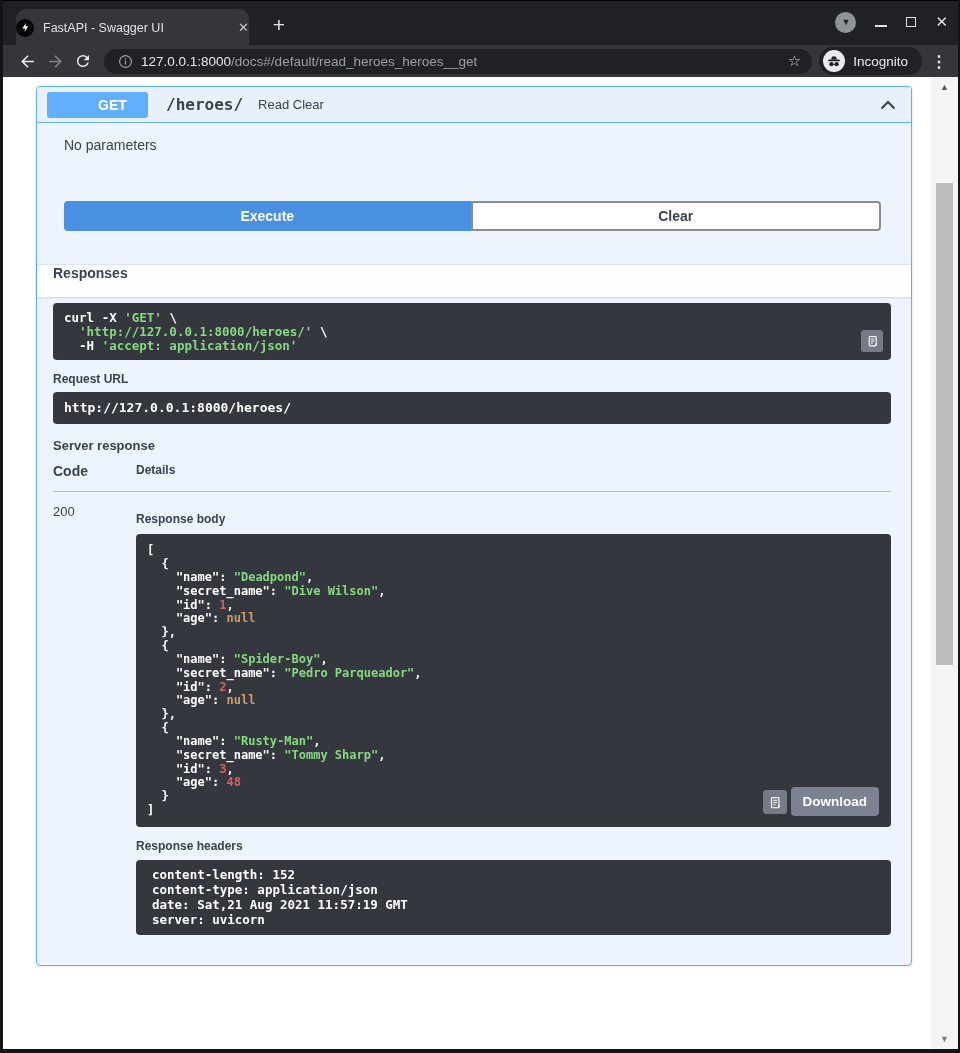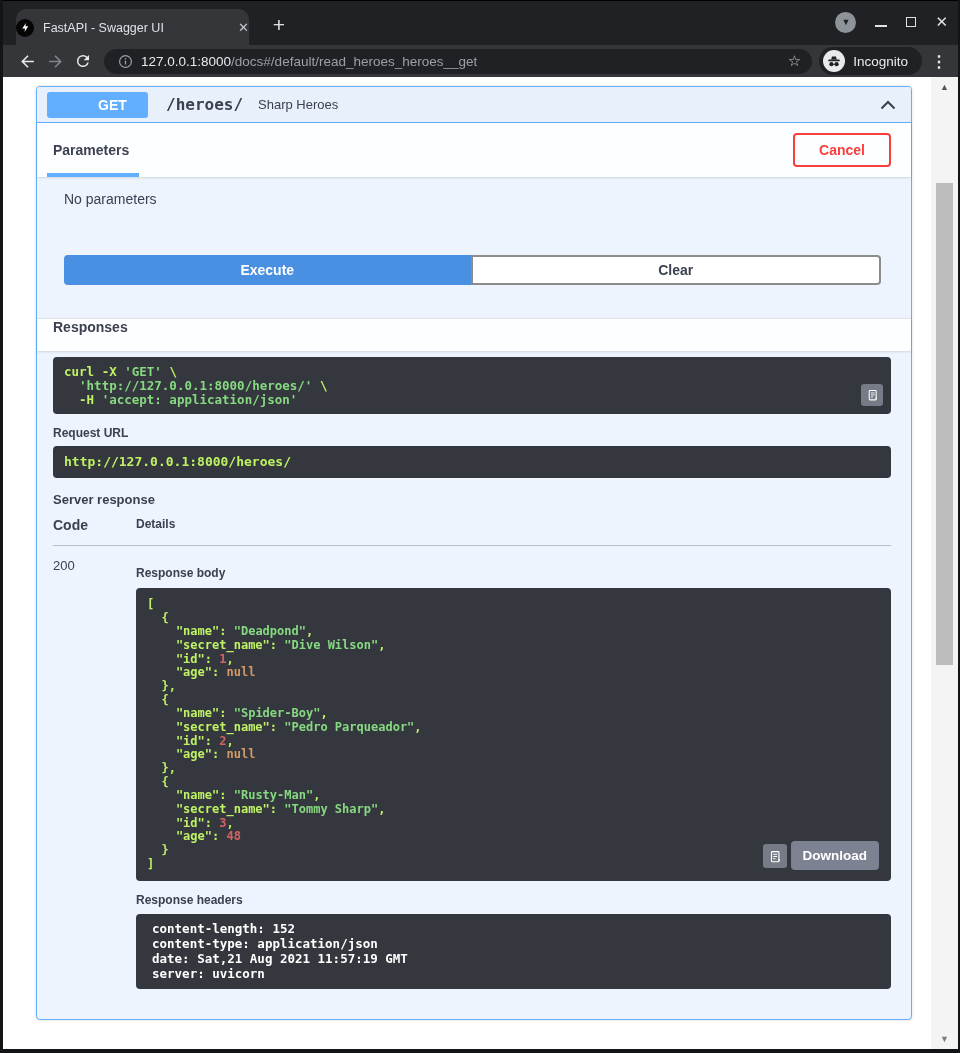--- a/index.html
+++ b/index.html
@@ -94,21 +94,21 @@
   .details-cell { flex:1; min-width:0; }
   .lbl-respbody { margin-top:8px; }
   .json-block { margin-top:8px; padding:10px 11px; font-size:12px; line-height:1.14; }
   .download-btn { position:absolute; right:12px; bottom:11px; height:29px; padding:0 12px; background:#7c8291;
     color:#fff; font-weight:bold; font-size:13.5px; border:none; border-radius:4px;
     font-family:"Liberation Sans",sans-serif; cursor:pointer; }
   .json-copy { right:104px; bottom:13px; width:24px; height:24px; }
   .lbl-respheaders { margin-top:12px; }
   .headers-block { margin-top:7px; padding:8px 16px; font-size:12.5px; line-height:1.18; }
 
-  .tk-p { color:#bef264;text-align:center; }
+  .tk-p { color:#ffffff;text-align:center; }
   .tk-s { color:var(--string-green,#86d981); }
   .tk-n { color:var(--number-red,#d36363); }
   .tk-u { color:var(--null-orange,#d19a66); }
 
   
   .scrollbar { position:absolute; top:0; right:0; width:27px; height:100%; background:#f4f4f4; }
   .sb-up, .sb-down { position:absolute; left:0; right:0; text-align:center; font-size:9px; }
   .sb-up { top:5px; color:#545454; }
   .sb-down { bottom:5px; color:#7c7c7c; }
   .sb-thumb { position:absolute; top:106px; left:5px; width:17px; height:482px; background:#bdbdbd; }
@@ -181,33 +181,28 @@
     <span class="dots">⋮</span>
   </div>
 
   <div class="page">
 
     <div class="opblock">
 
       <div class="ob-header">
         <span class="method-badge">GET</span>
         <span class="ob-path">/heroes/</span>
-        <span class="ob-summary">Sharp Heroes</span>
+        <span class="ob-summary">Read Clear</span>
         <span class="chevron">
           <svg width="16" height="10" viewBox="0 0 16 10">
               <polyline points="1.5,8.5 8,2 14.5,8.5" fill="none" stroke="#3b4151" stroke-width="2"></polyline>
             </svg>
         </span>
       </div>
 
-      <div class="section-header params-header">
-        <span class="sec-title">Parameters</span>
-        <span class="tab-underline"></span>
-        <button class="cancel-btn">Cancel</button>
-      </div>
 
       <div class="body1">
         <div class="no-params">No parameters</div>
         <div class="exec-row">
           <button class="execute-btn">Execute</button>
           <button class="clear-btn">Clear</button>
         </div>
       </div>
 
       <div class="section-header responses-header">

